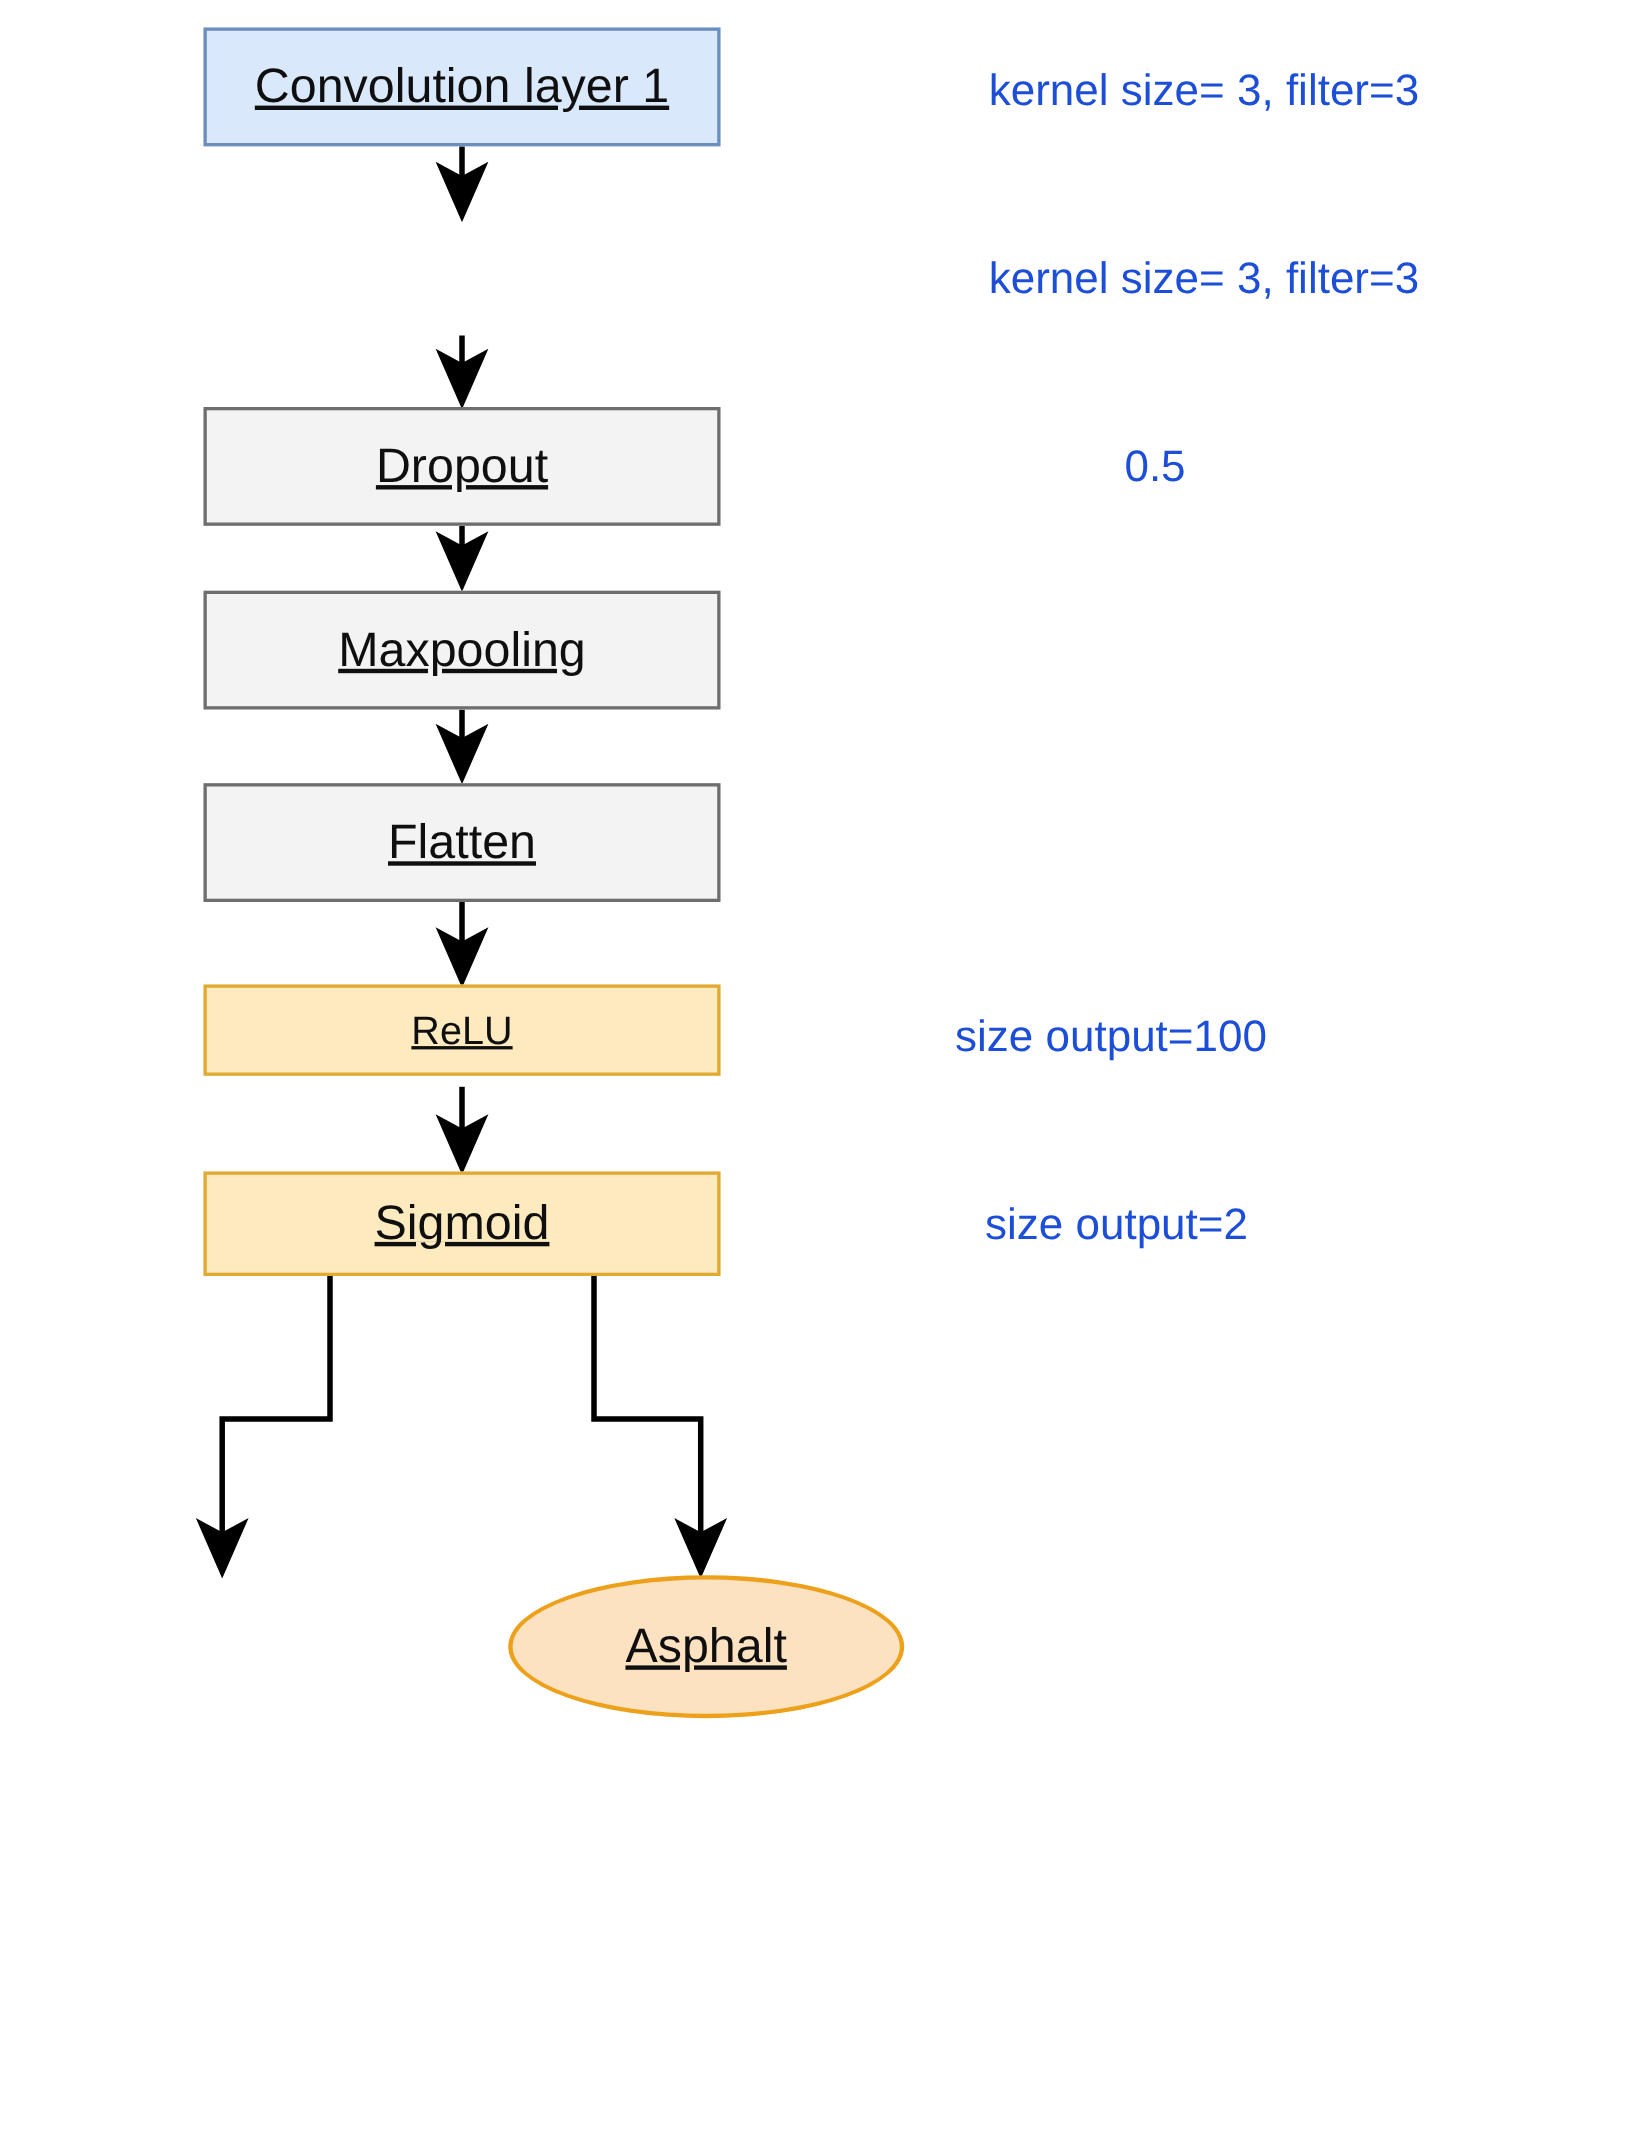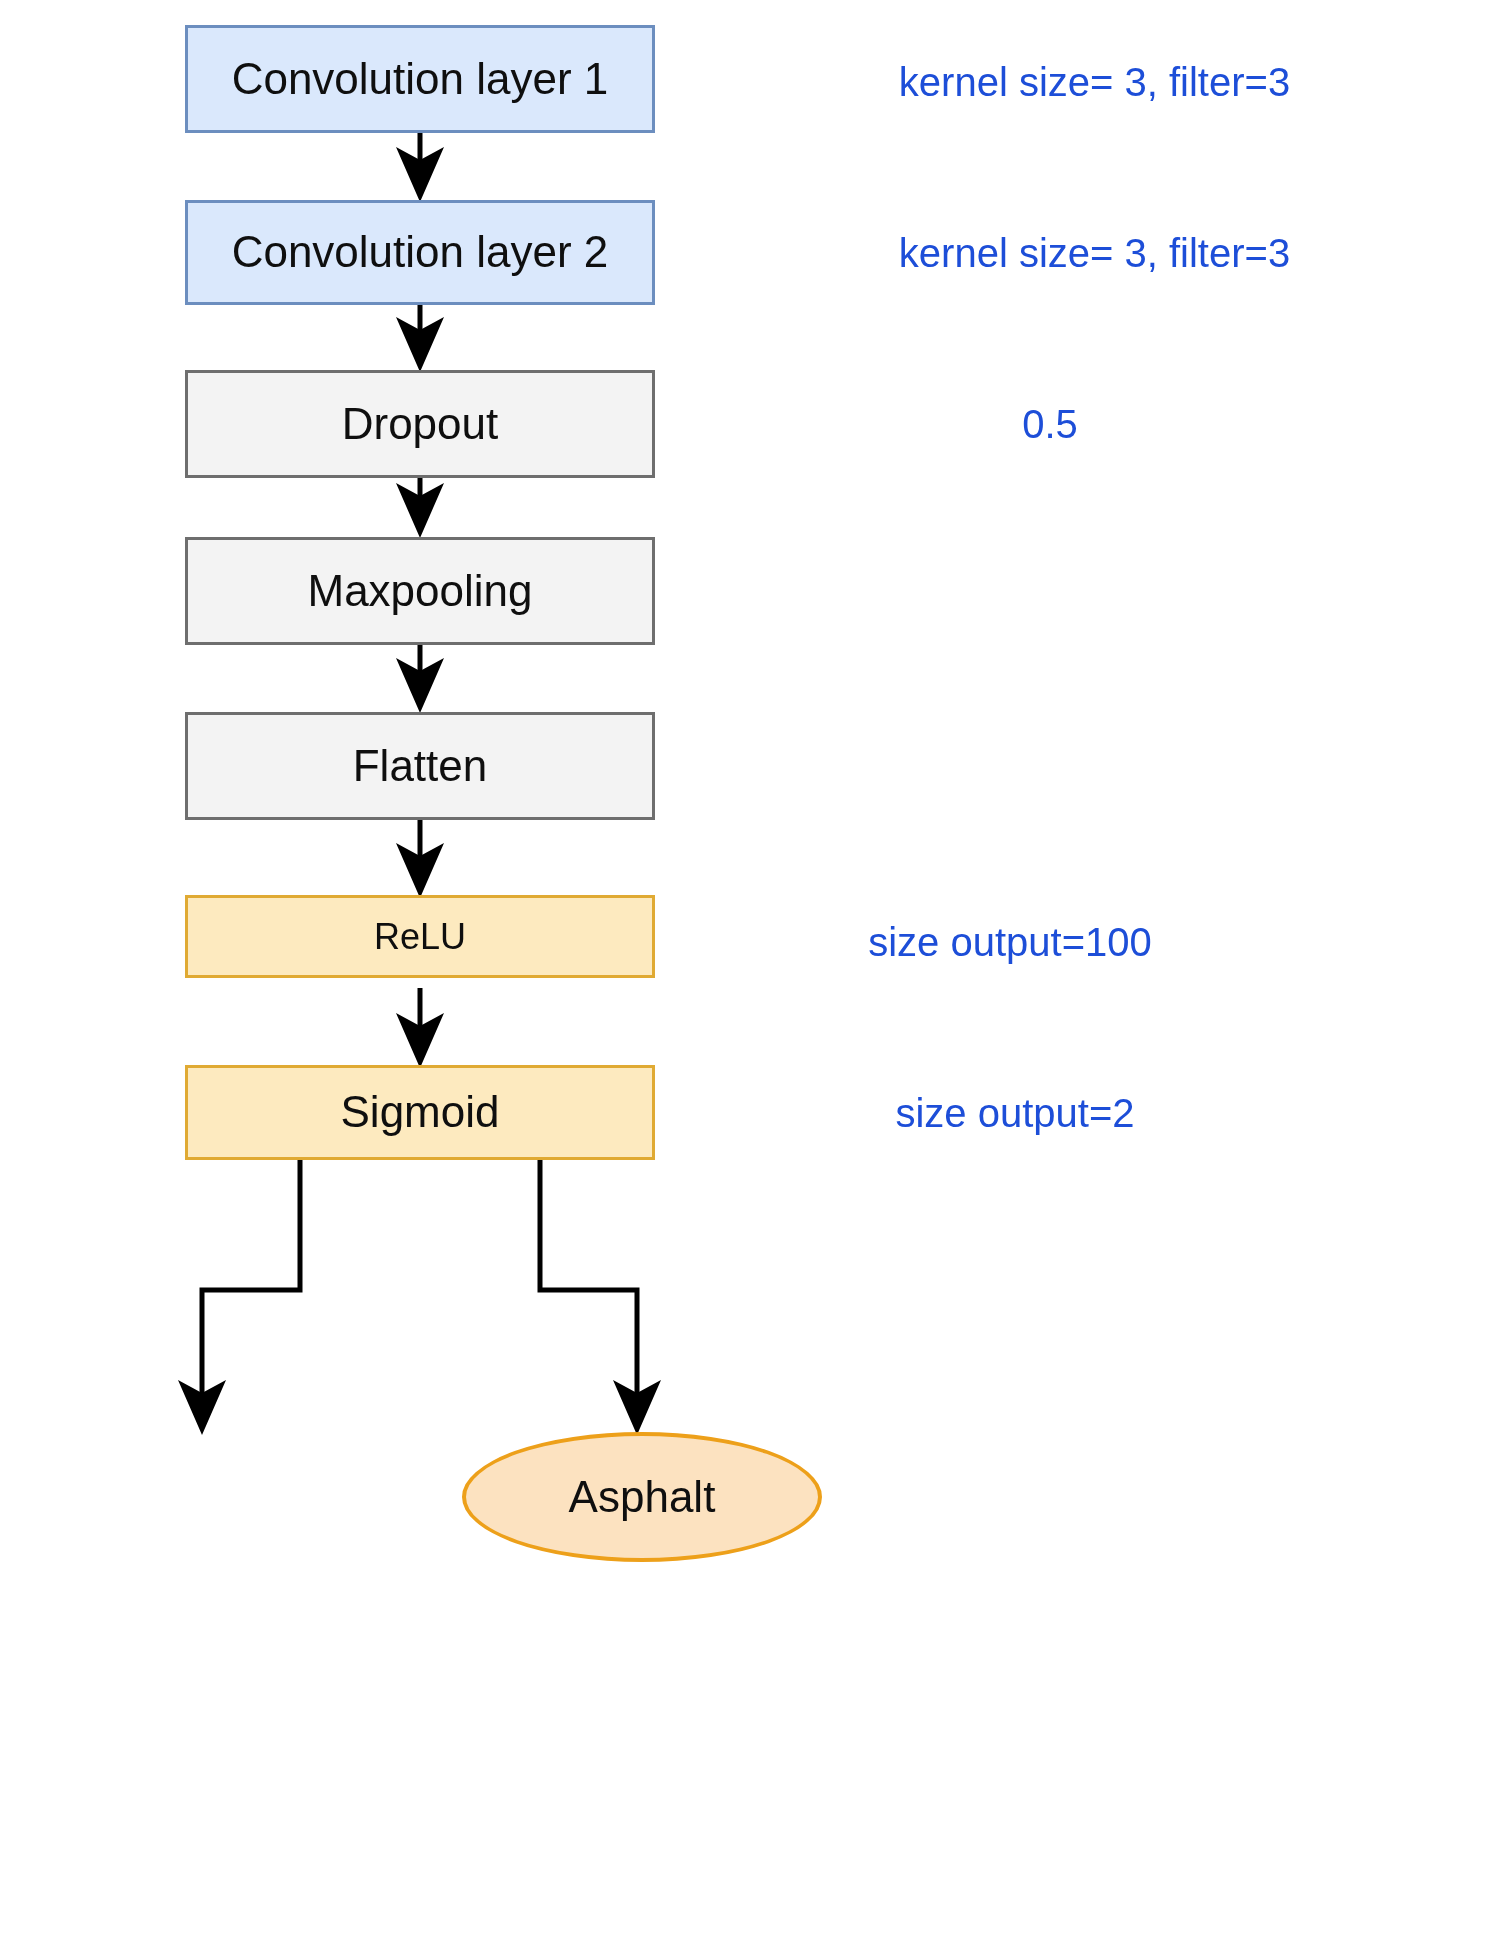--- a/index.html
+++ b/index.html
@@ -20,20 +20,21 @@
   }
   .node {
     position: absolute;
     box-sizing: border-box;
     display: flex;
     align-items: center;
     justify-content: center;
     text-align: center;
     color: #0f0f0f;
     line-height: 1.1;
+    text-decoration: underline;
   }
   .box {
     border-style: solid;
     border-width: 3px;
   }
   .box-conv {
     background: #dae8fc;
     border-color: #6c8ebf;
   }
   .box-gray {
@@ -90,23 +91,20 @@
       <path marker-end="url(#arrow)" d="M 300 1157 L 300 1290 L 202 1290 L 202 1425"></path>
       <path marker-end="url(#arrow)" d="M 540 1157 L 540 1290 L 637 1290 L 637 1425"></path>
     </g>
   </svg>
 
   <div class="node box box-conv" style="left:185px; top:25px; width:470px; height:108px; font-size:44px;">
     <span>Convolution layer 1</span>
   </div>
   <div class="annotation" style="left:700px; top:60px; width:789px; font-size:40px;">kernel size= 3, filter=3</div>
 
-  <div class="node box box-conv" style="left:185px; top:200px; width:470px; height:105px; font-size:44px;">
-    <span>Convolution layer 2</span>
-  </div>
   <div class="annotation" style="left:700px; top:231px; width:789px; font-size:40px;">kernel size= 3, filter=3</div>
 
   <div class="node box box-gray" style="left:185px; top:370px; width:470px; height:108px; font-size:44px;">
     <span>Dropout</span>
   </div>
   <div class="annotation" style="left:660px; top:402px; width:780px; font-size:40px;">0.5</div>
 
   <div class="node box box-gray" style="left:185px; top:537px; width:470px; height:108px; font-size:44px;">
     <span>Maxpooling</span>
   </div>

